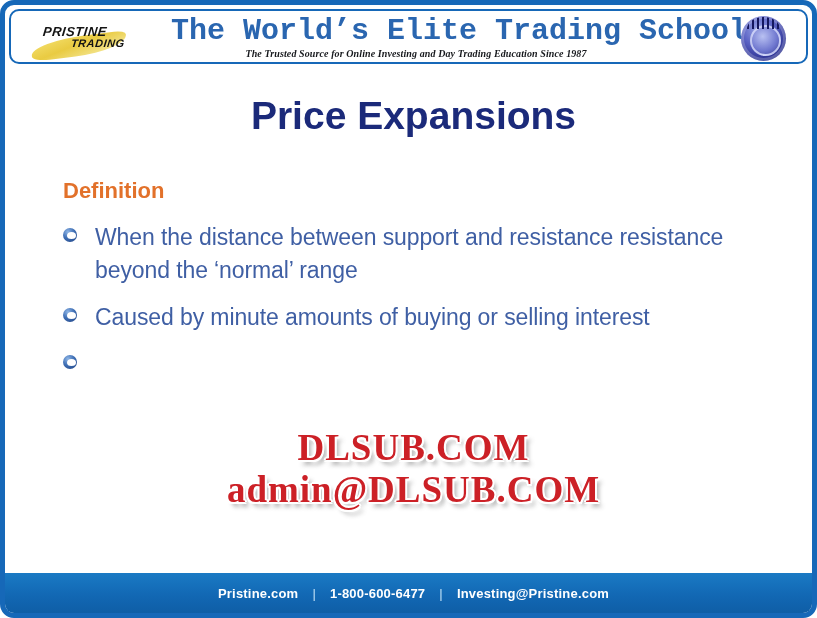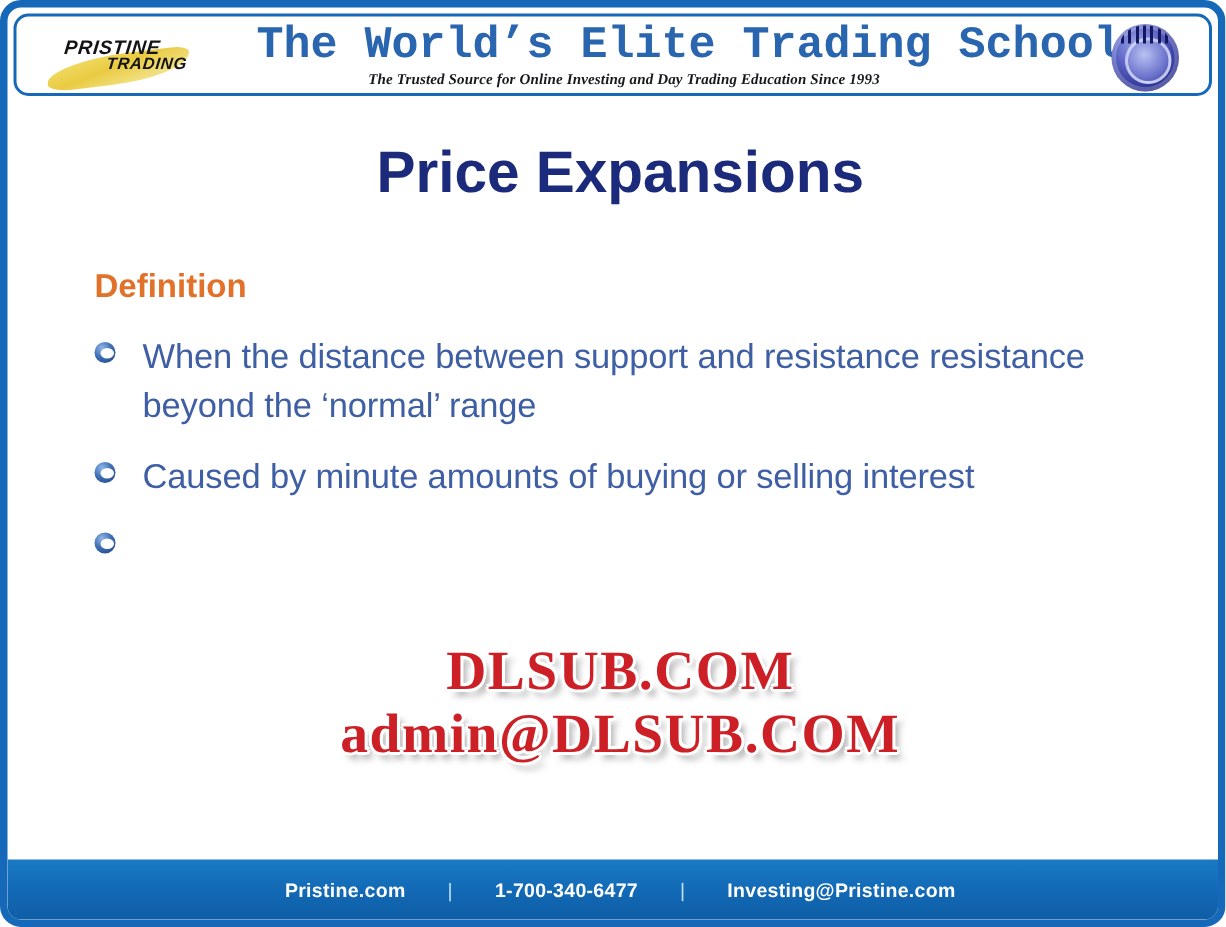--- a/index.html
+++ b/index.html
@@ -255,21 +255,21 @@
     width: 817px;
     height: 40px;
     background: linear-gradient(180deg, #1a7ac4 0%, #1268b4 55%, #0f5ea6 100%);
     display: flex;
     align-items: center;
     justify-content: center;
   }
   .footer-inner {
     display: flex;
     align-items: center;
-    gap: 28px;
+    gap: 14px;
     font-family: "Liberation Sans", sans-serif;
     font-weight: bold;
     font-size: 13px;
     color: #ffffff;
     letter-spacing: .2px;
   }
   .footer-sep { color: #bfe0f6; font-weight: normal; }
 </style>
 </head>
 <body>
@@ -279,21 +279,21 @@
   <div class="header-panel">
 
     <div class="logo-block">
       <div class="logo-swoosh"></div>
       <div class="logo-word-1">PRISTINE</div>
       <div class="logo-word-2">TRADING</div>
     </div>
 
     <div class="header-text">
       <div class="header-title">The World’s Elite Trading School</div>
-      <div class="header-tagline">The Trusted Source for Online Investing and Day Trading Education Since 1993</div>
+      <div class="header-tagline">The Trusted Source for Online Investing and Day Trading Education Since 1987</div>
     </div>
 
     <div class="seal"></div>
   </div>
 
   <div class="slide-title">Price Expansions</div>
 
   <div class="definition-heading">Definition</div>
 
   <div class="bullets">
@@ -316,19 +316,19 @@
 
   <div class="watermark">
     <div class="wm-line wm-line-1">DLSUB.COM</div>
     <div class="wm-line wm-line-2">admin@DLSUB.COM</div>
   </div>
 
   <div class="footer">
     <div class="footer-inner">
       <span>Pristine.com</span>
       <span class="footer-sep">|</span>
-      <span>1-700-340-6477</span>
+      <span>1-800-600-6477</span>
       <span class="footer-sep">|</span>
       <span>Investing@Pristine.com</span>
     </div>
   </div>
 
 </div>
 
 </body></html>

